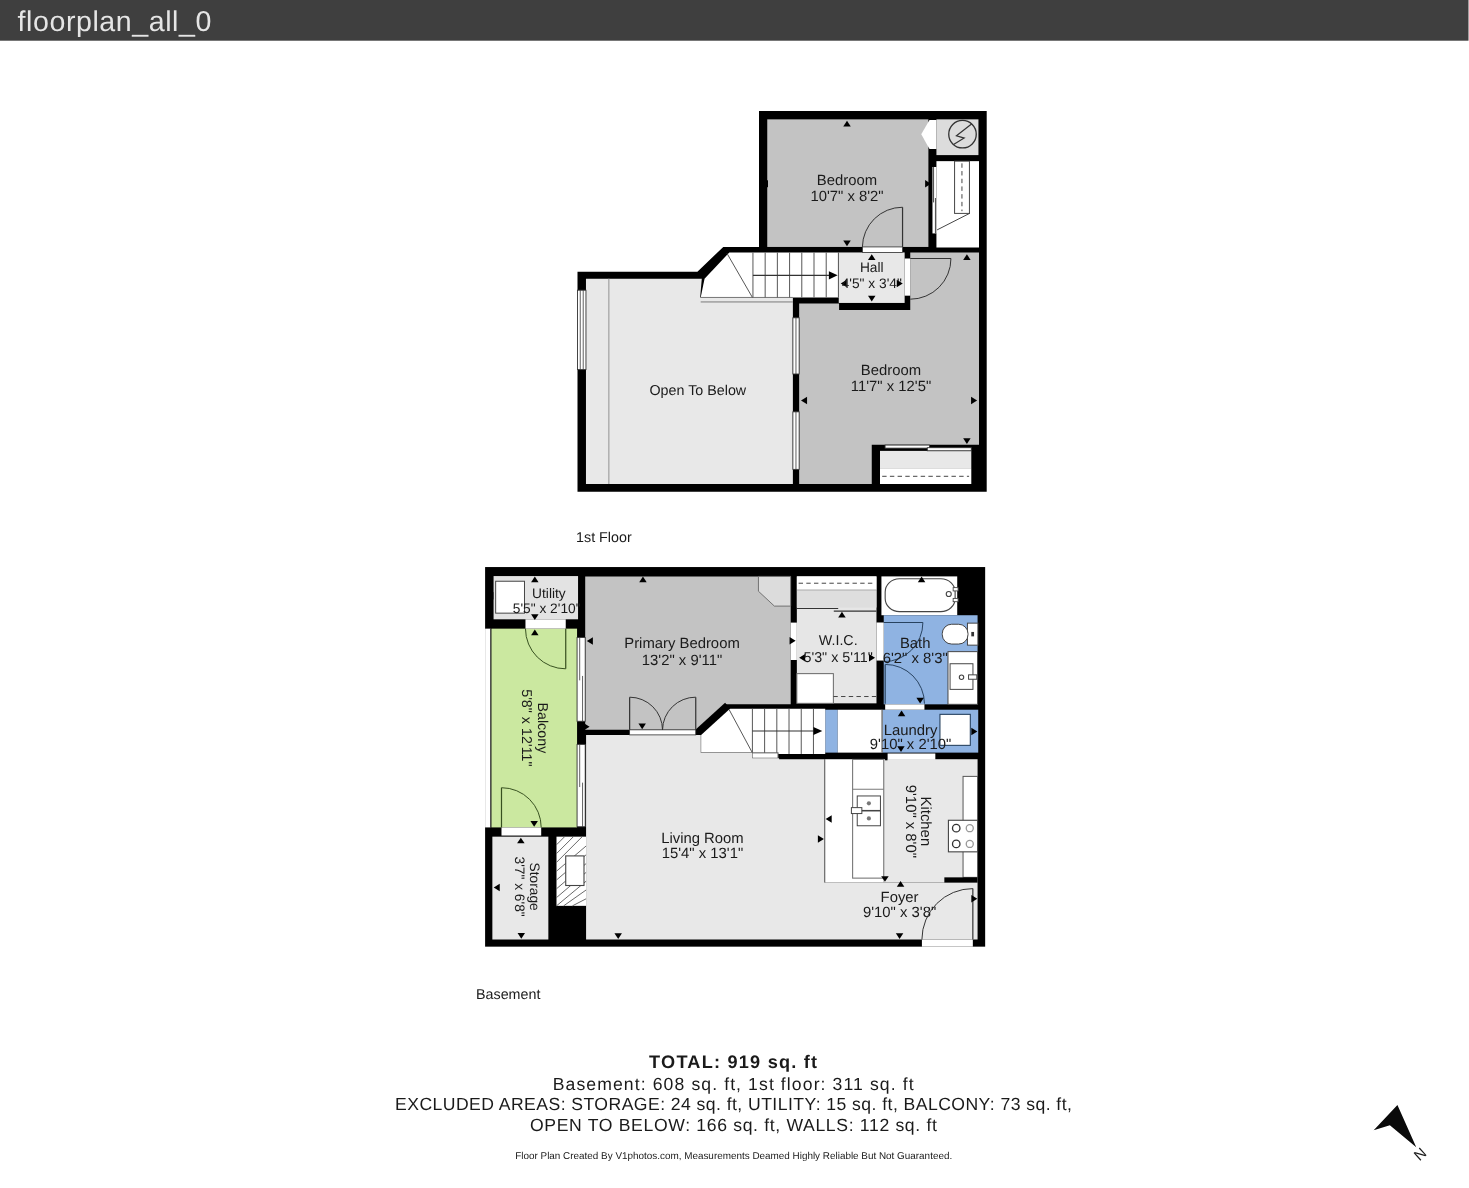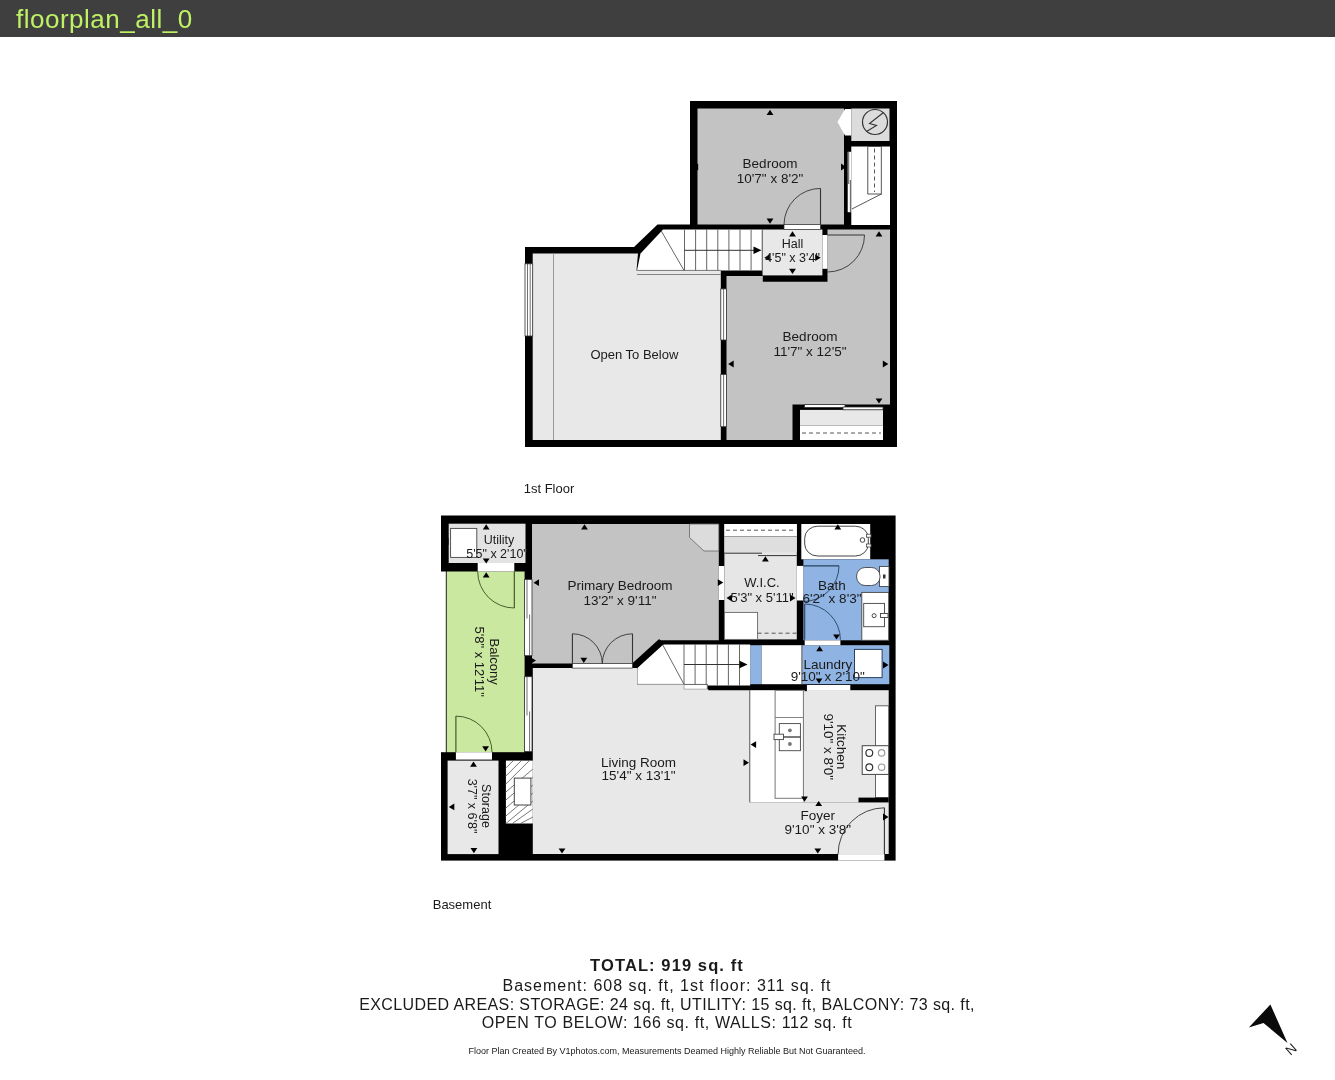--- a/index.html
+++ b/index.html
@@ -1,17 +1,17 @@
 <!DOCTYPE html>
 <html><head>
 <meta charset="utf-8">
 <style>
   html,body{margin:0;padding:0;background:#ffffff;width:1335px;height:1080px;overflow:hidden;}
   .bar{position:absolute;left:0;top:0;width:1335px;height:37px;background:#3f3f3f;}
-  .bar span{position:absolute;left:16px;top:4px;font-family:"Liberation Sans",sans-serif;font-size:26px;font-weight:400;color:#bef264;letter-spacing:0.5px;}
+  .bar span{position:absolute;left:16px;top:4px;font-family:"Liberation Sans",sans-serif;font-size:26px;font-weight:400;color:#e5e5e5;letter-spacing:0.5px;}
   svg{position:absolute;left:0;top:0;}
   text{font-family:"Liberation Sans",sans-serif;fill:#1a1a1a;-webkit-font-smoothing:antialiased;}
 </style>
 </head>
 <body>
 
 <div class="bar">
     <span>floorplan_all_0</span>
   </div>
 <svg width="1335" height="1080" viewBox="0 0 1335 1080">

